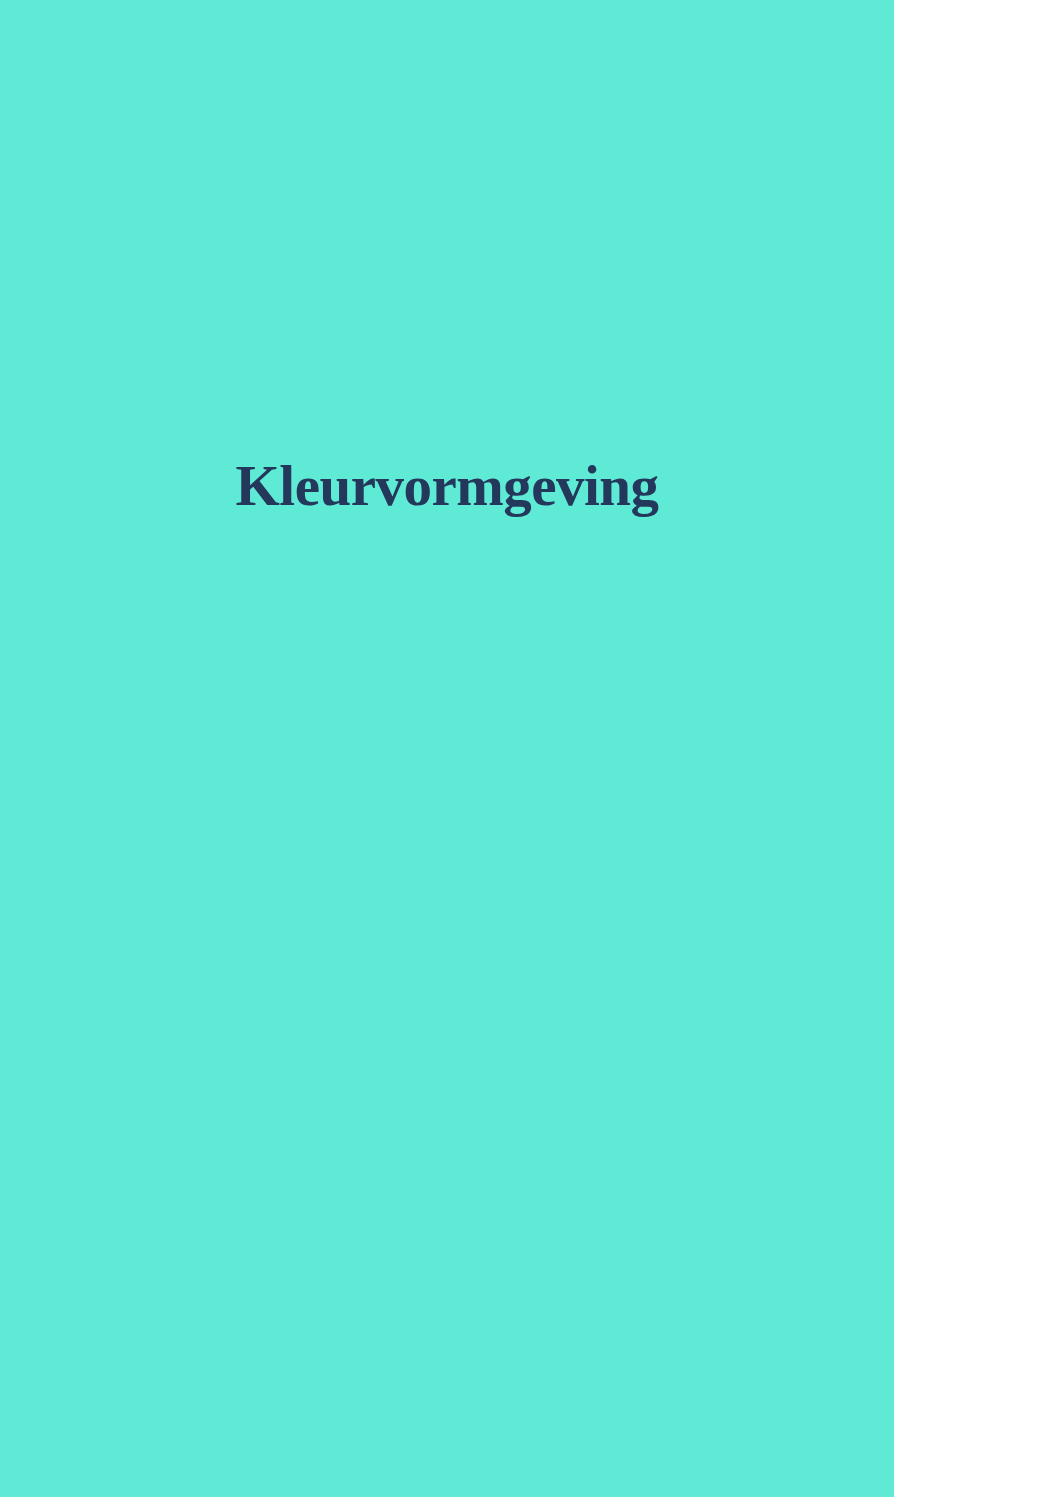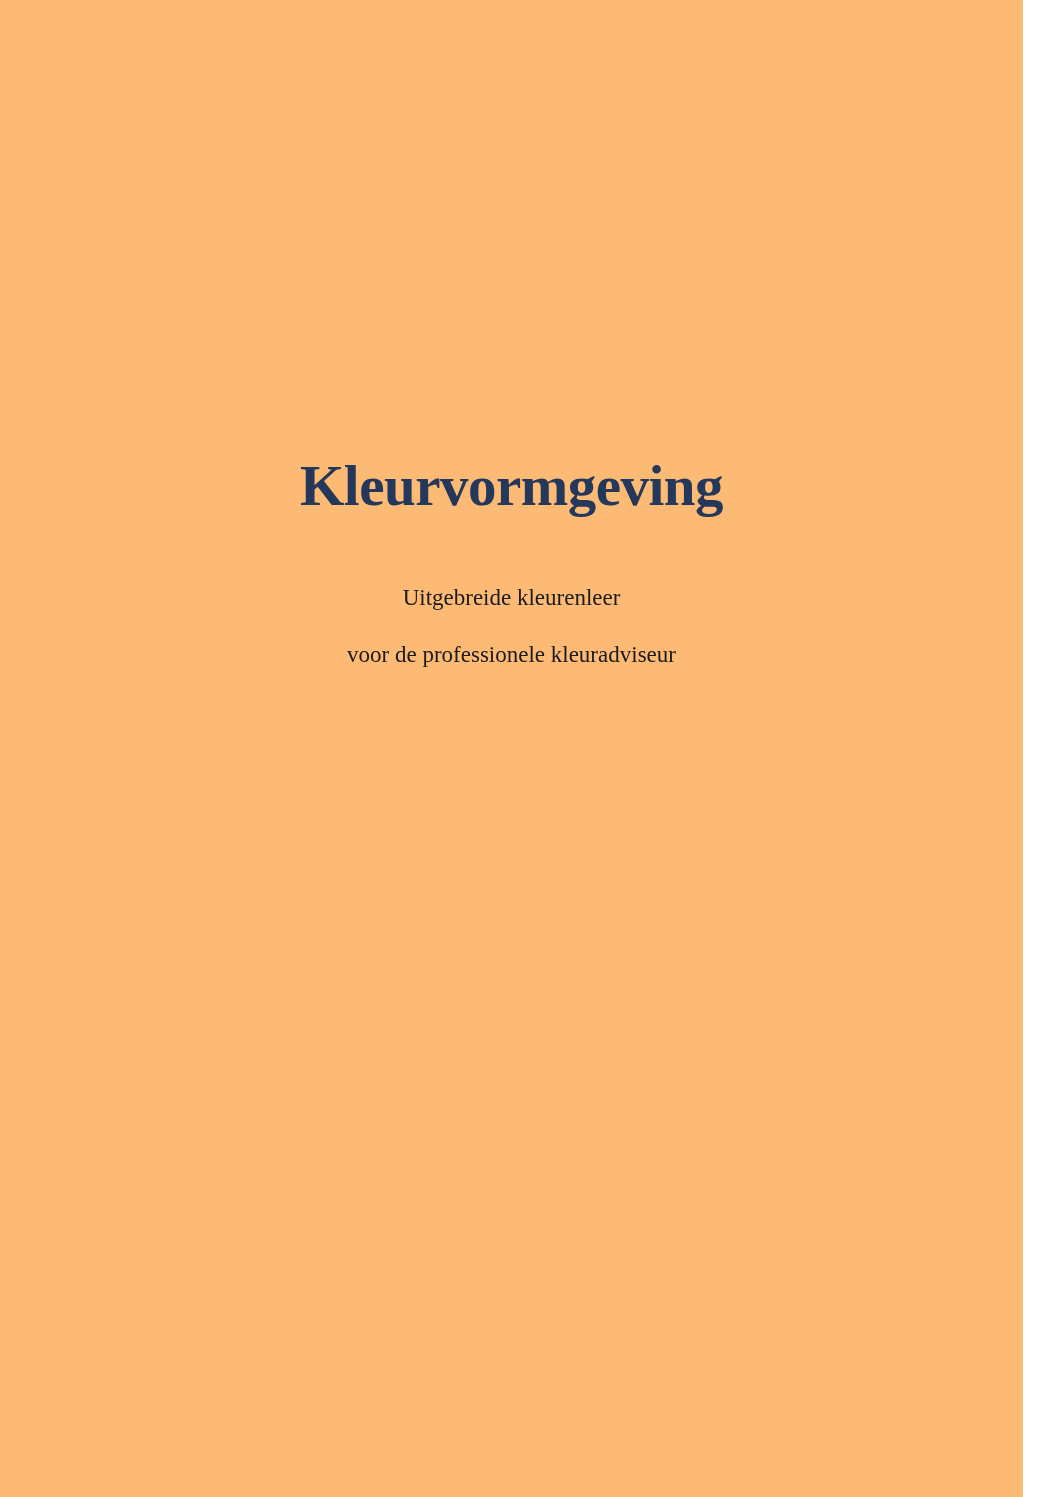--- a/index.html
+++ b/index.html
@@ -12,23 +12,23 @@
     width: 1058px;
     height: 1497px;
     font-family: "Liberation Serif", "DejaVu Serif", serif;
     color: #1a1a1a;
     position: relative;
     overflow: hidden;
   }
 
   .page {
     position: relative;
-    width: 1023px;
+    width: 894px;
     height: 1497px;
-    background: #fdba74;
+    background: #5eead4;
     box-sizing: border-box;
   }
 
   .title-block {
     position: absolute;
     left: 0;
     right: 0;
     top: 455px;
     text-align: center;
   }
@@ -68,18 +68,14 @@
 </style>
 </head>
 <body>
 
 <div class="page">
 
   <div class="title-block">
     <h1 class="doc-title">Kleurvormgeving</h1>
   </div>
 
-  <div class="subtitle-block">
-    <p class="doc-subtitle-1">Uitgebreide kleurenleer</p>
-    <p class="doc-subtitle-2">voor de professionele kleuradviseur</p>
-  </div>
 
 </div>
 
 </body></html>

